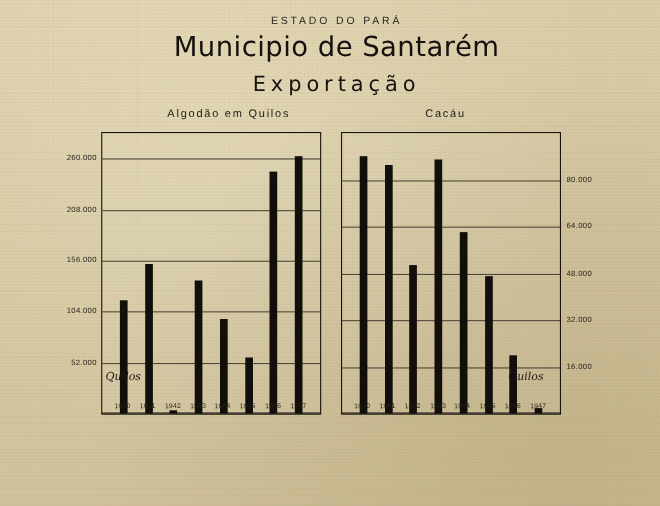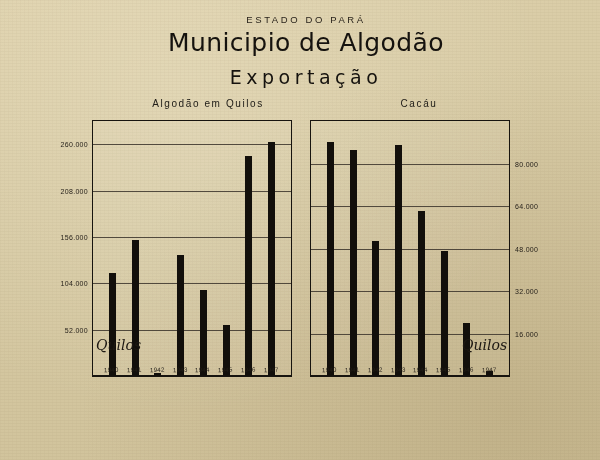--- a/index.html
+++ b/index.html
@@ -64,21 +64,21 @@
 
   
   .panel-title {
     position: absolute;
     font-size: 10px;
     letter-spacing: 1.6px;
     color: #23201a;
     text-align: center;
   }
   #title-algodao { top: 98px; left: 108px; width: 200px; }
-  #title-cacau   { top: 98px; left: 329px; width: 180px; }
+  #title-cacau   { top: 98px; left: 315px; width: 180px; }
 
   .chart-frame {
     position: absolute;
     border: 1.3px solid #17140f;
     background: rgba(255,255,255,0.045);
   }
   #frame-algodao { left: 92px;  top: 120px; width: 198px; height: 255px; }
   #frame-cacau   { left: 310px; top: 120px; width: 198px; height: 255px; }
 
   .plot {
@@ -148,36 +148,36 @@
     font-size: 7px;
     color: #221d17;
     letter-spacing: 0.3px;
     white-space: nowrap;
   }
   .ytick.left  { right: 100%; margin-right: 5px; transform: translateY(-50%); }
   .ytick.right { left: 100%;  margin-left: 6px;  transform: translateY(-50%); }
 
   .unit {
     position: absolute;
-    font-size: 14px;
+    font-size: 10px;
     font-style: italic;
     font-family: "DejaVu Serif", serif;
     color: #1d1812;
   }
   #unit-algodao { left: 96px;  top: 337px; }
   #unit-cacau   { left: 462px; top: 337px; }
 </style>
 </head>
 <body>
 
 <div class="page"></div>
 <div class="grain"></div>
 
 <div class="hdr" id="state-line">ESTADO DO PARÁ</div>
-<div class="hdr" id="main-title">Municipio de Algodão</div>
+<div class="hdr" id="main-title">Municipio de Santarém</div>
 <div class="hdr" id="subtitle">Exportação</div>
 
 <div class="panel-title" id="title-algodao">Algodão em Quilos</div>
 <div class="panel-title" id="title-cacau">Cacáu</div>
 
 <div class="chart-frame" id="frame-algodao">
   <div class="plot" id="plot-algodao">
       <div class="gridline" style="top: 208.636px;"></div>
       <div class="ytick left" style="top: 208.636px;">52.000</div>
       <div class="gridline" style="top: 162.273px;"></div>

